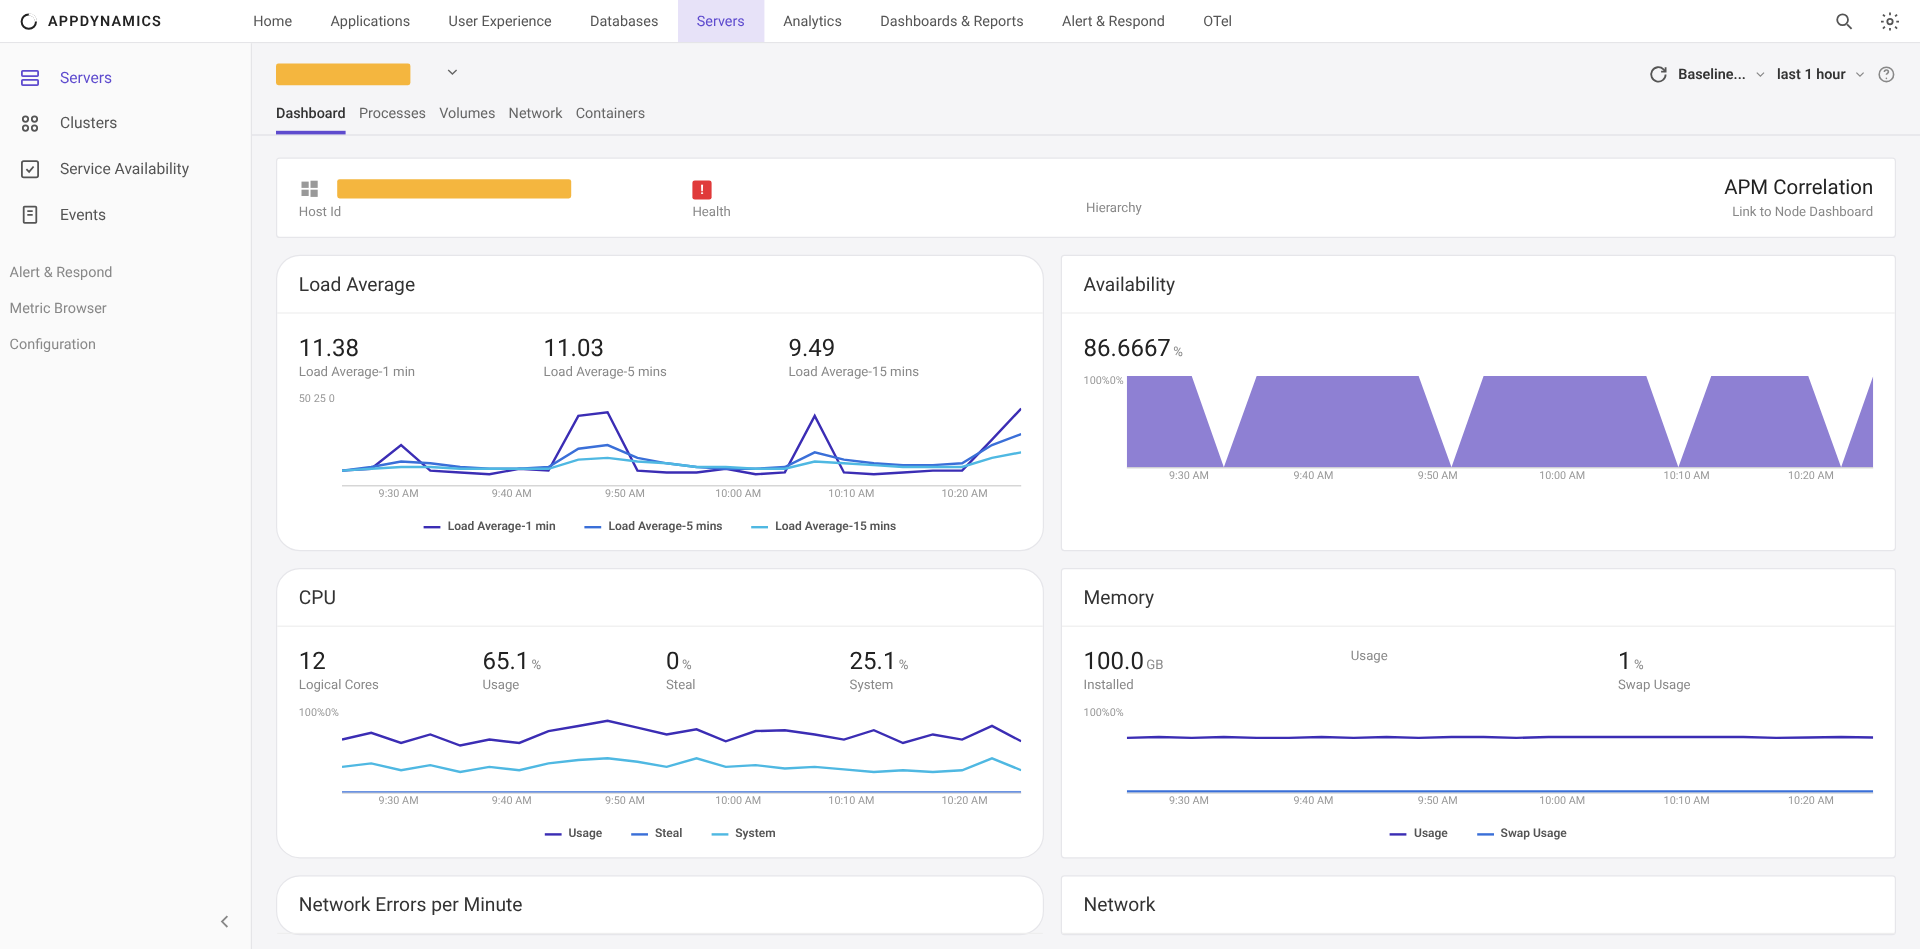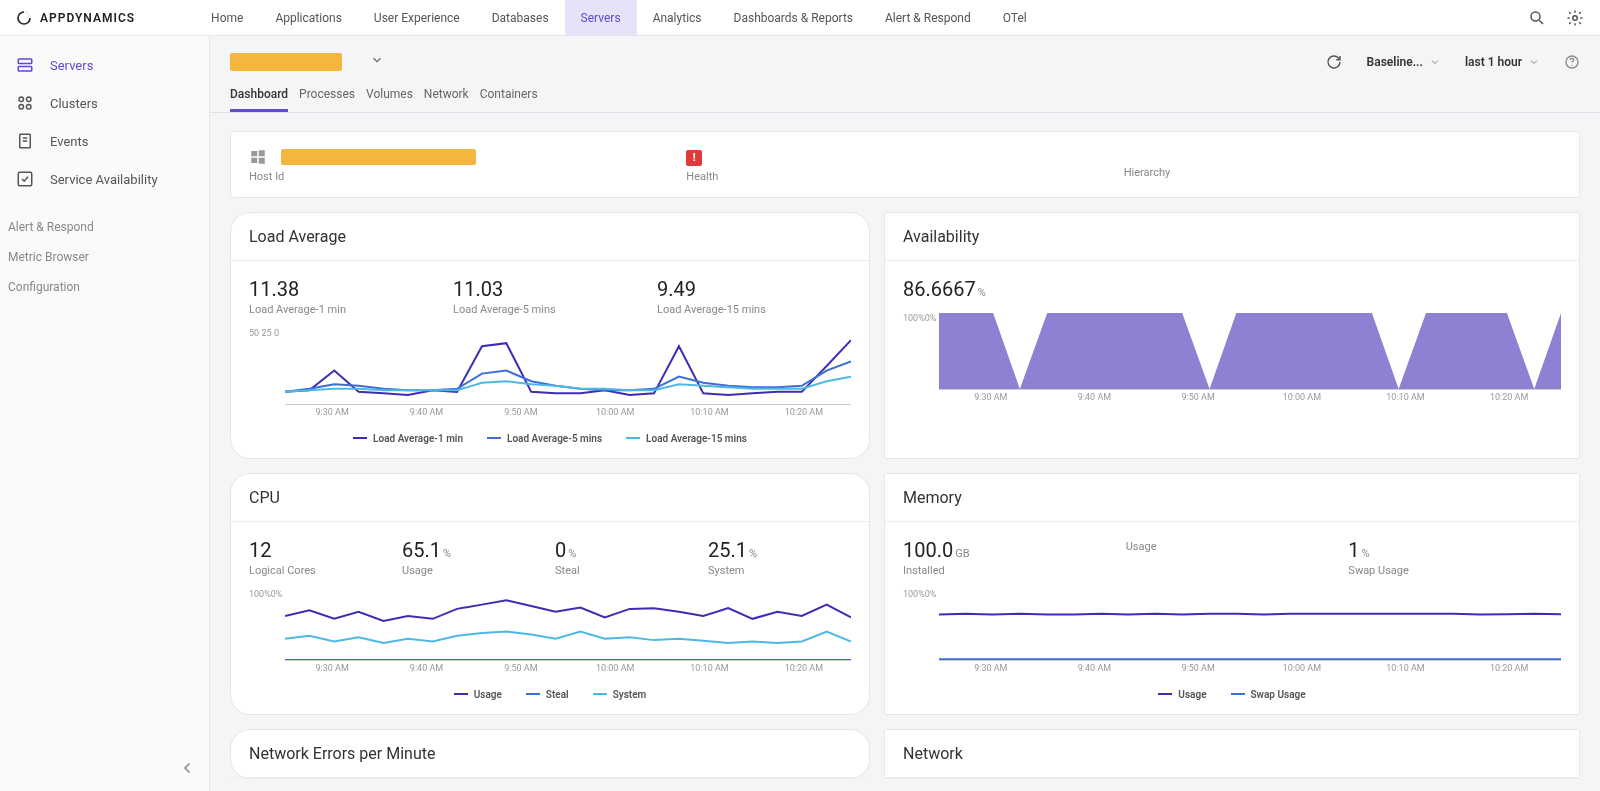--- a/index.html
+++ b/index.html
@@ -22,21 +22,21 @@
 .side-item .icn { width: 18px; height: 18px; flex-shrink: 0; }
 .side-sub { padding: 8px 16px 8px 8px; font-size: 12px; color: #888; cursor: pointer; }
 .side-divider { height: 14px; }
 .collapse-btn { position: absolute; bottom: 10px; right: 12px; color: #888; cursor: pointer; }
 
 .main { flex: 1; display: flex; flex-direction: column; overflow: hidden; }
 
 .subheader { display: flex; align-items: center; padding: 16px 20px 8px; }
 .server-chip { background: #f4b63f; height: 18px; width: 112px; border-radius: 2px; }
 .chev { margin-left: 28px; color: #666; cursor: pointer; }
-.subheader-right { margin-left: auto; display: flex; align-items: center; gap: 24px; font-size: 12px; color: #333; }
+.subheader-right { margin-left: auto; display: flex; align-items: center; gap: 8px; font-size: 12px; color: #333; }
 .ctrl { display: flex; align-items: center; gap: 6px; cursor: pointer; font-weight: 600; }
 .ctrl .dd { color: #888; }
 
 .tabs { display: flex; padding: 0 20px; gap: 11px; border-bottom: 1px solid #e0e0e4; }
 .tab { padding: 8px 0; font-size: 12px; color: #666; cursor: pointer; border-bottom: 3px solid transparent; }
 .tab.active { color: #333; border-bottom-color: #5e4bce; font-weight: 500; }
 
 .scroll { flex: 1; overflow-y: auto; padding: 18px 20px; display: flex; flex-direction: column; gap: 14px; }
 
 .card { background: #fff; border: 1px solid #e6e6ea; border-radius: 3px; }
@@ -60,21 +60,21 @@
 .stats { display: flex; gap: 10px; margin-bottom: 12px; }
 .stat { flex: 1; }
 .stat .val { font-size: 20px; color: #222; }
 .stat .val .unit { font-size: 11px; color: #888; margin-left: 2px; }
 .stat .lab { font-size: 11px; color: #888; margin-top: 2px; }
 
 .chart-area { position: relative; height: 95px; }
 .chart-area.tall { height: 90px; }
 .y-axis { position: absolute; left: 0; top: 0; bottom: 18px; width: 34px; display: flex; flex-direction: row; justify-content: space-between; font-size: 9px; color: #999; text-align: right; padding-right: 4px; }
 .plot { position: absolute; left: 36px; right: 0; top: 0; bottom: 18px; border-bottom: 1px solid #ccc; }
-.x-axis { position: absolute; left: 36px; right: 0; bottom: 0; height: 16px; display: flex; justify-content: flex-end; font-size: 9px; color: #999; }
+.x-axis { position: absolute; left: 36px; right: 0; bottom: 0; height: 16px; display: flex; justify-content: space-between; font-size: 9px; color: #999; }
 .x-axis span { flex: 1; text-align: center; }
 .legend { display: flex; justify-content: center; gap: 24px; padding: 10px 0 4px; font-size: 10px; color: #555; }
 .legend .item { display: flex; align-items: center; gap: 6px; }
 .legend .swatch { width: 14px; height: 2px; }
 
 svg.sparkline { width: 100%; height: 100%; }
 
 .scroll::-webkit-scrollbar { width: 12px; }
 .scroll::-webkit-scrollbar-thumb { background: #bbb; border-radius: 6px; }
 .scroll::-webkit-scrollbar-track { background: #eee; }
@@ -128,32 +128,32 @@
           <svg class="icn" viewBox="0 0 24 24">
             <circle cx="7" cy="7" r="3" fill="none" stroke="currentColor" stroke-width="2"></circle>
             <circle cx="17" cy="7" r="3" fill="none" stroke="currentColor" stroke-width="2"></circle>
             <circle cx="7" cy="17" r="3" fill="none" stroke="currentColor" stroke-width="2"></circle>
             <circle cx="17" cy="17" r="3" fill="none" stroke="currentColor" stroke-width="2"></circle>
           </svg>
           <span>Clusters</span>
         </div>
         <div class="side-item">
           <svg class="icn" viewBox="0 0 24 24">
+            <rect x="3" y="3" width="18" height="18" rx="2" fill="none" stroke="currentColor" stroke-width="2"></rect>
+            <path d="M8 12l3 3 5-6" fill="none" stroke="currentColor" stroke-width="2"></path>
+          </svg>
+          <span>Service Availability</span>
+        </div>
+        <div class="side-item">
+          <svg class="icn" viewBox="0 0 24 24">
             <rect x="5" y="3" width="14" height="18" rx="1" fill="none" stroke="currentColor" stroke-width="2"></rect>
             <line x1="9" y1="8" x2="15" y2="8" stroke="currentColor" stroke-width="2"></line>
             <line x1="9" y1="12" x2="15" y2="12" stroke="currentColor" stroke-width="2"></line>
           </svg>
           <span>Events</span>
-        </div>
-        <div class="side-item">
-          <svg class="icn" viewBox="0 0 24 24">
-            <rect x="3" y="3" width="18" height="18" rx="2" fill="none" stroke="currentColor" stroke-width="2"></rect>
-            <path d="M8 12l3 3 5-6" fill="none" stroke="currentColor" stroke-width="2"></path>
-          </svg>
-          <span>Service Availability</span>
         </div>
       </div>
     <div class="side-divider"></div>
     <div id="side-subs">
         <div class="side-sub">Alert &amp; Respond</div>
         <div class="side-sub">Metric Browser</div>
         <div class="side-sub">Configuration</div>
       </div>
     <div class="collapse-btn">
       <svg width="18" height="18" viewBox="0 0 24 24">
@@ -220,20 +220,24 @@
           <span class="lbl">Host Id</span>
         </div>
         <div class="info-col">
           <div><span class="health-badge">!</span></div>
           <span class="lbl">Health</span>
         </div>
         <div class="info-col">
           <div style="height:16px"></div>
           <span class="lbl">Hierarchy</span>
         </div>
+        <div class="info-col right">
+          <span class="title">APM Correlation</span>
+          <span class="link">Link to Node Dashboard</span>
+        </div>
       </div>
 
       <div class="row">
         <div class="panel panel-l">
           <div class="panel-head">Load Average</div>
           <div class="panel-body">
             <div class="stats" id="load-stats">
                 <div class="stat">
                   <div class="val"><span>11.38</span></div>
                   <div class="lab">Load Average-1 min</div>

